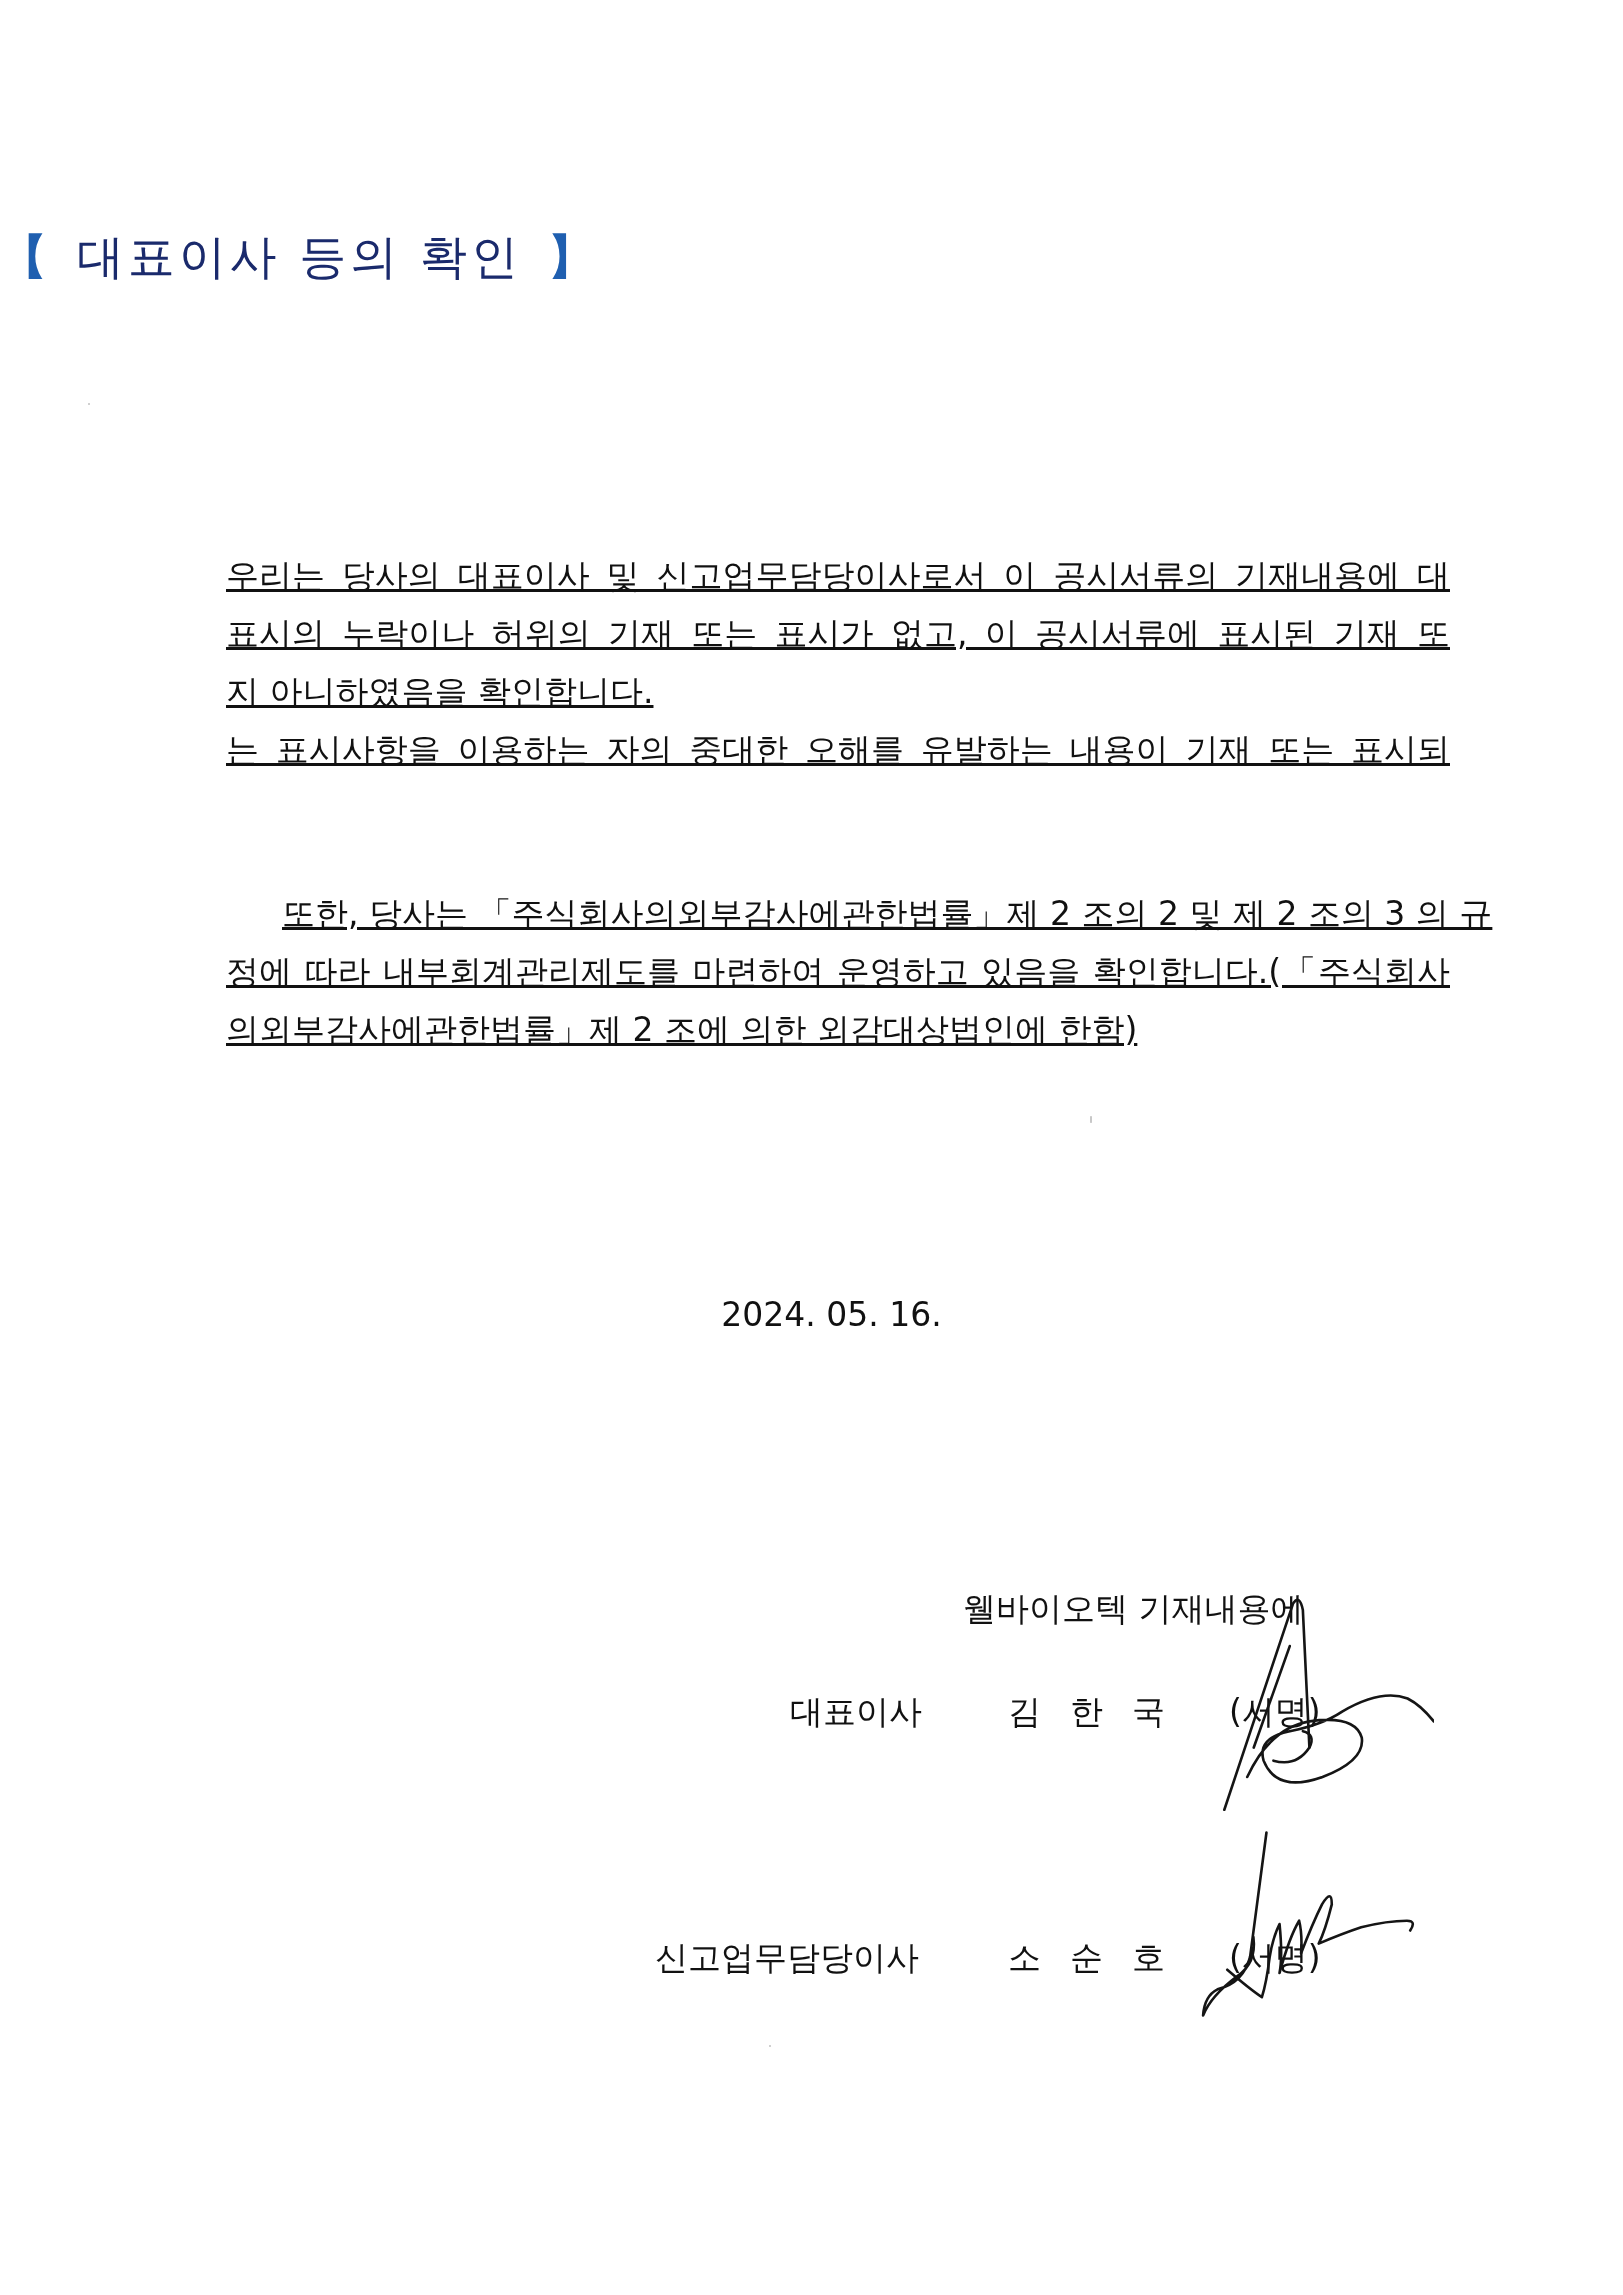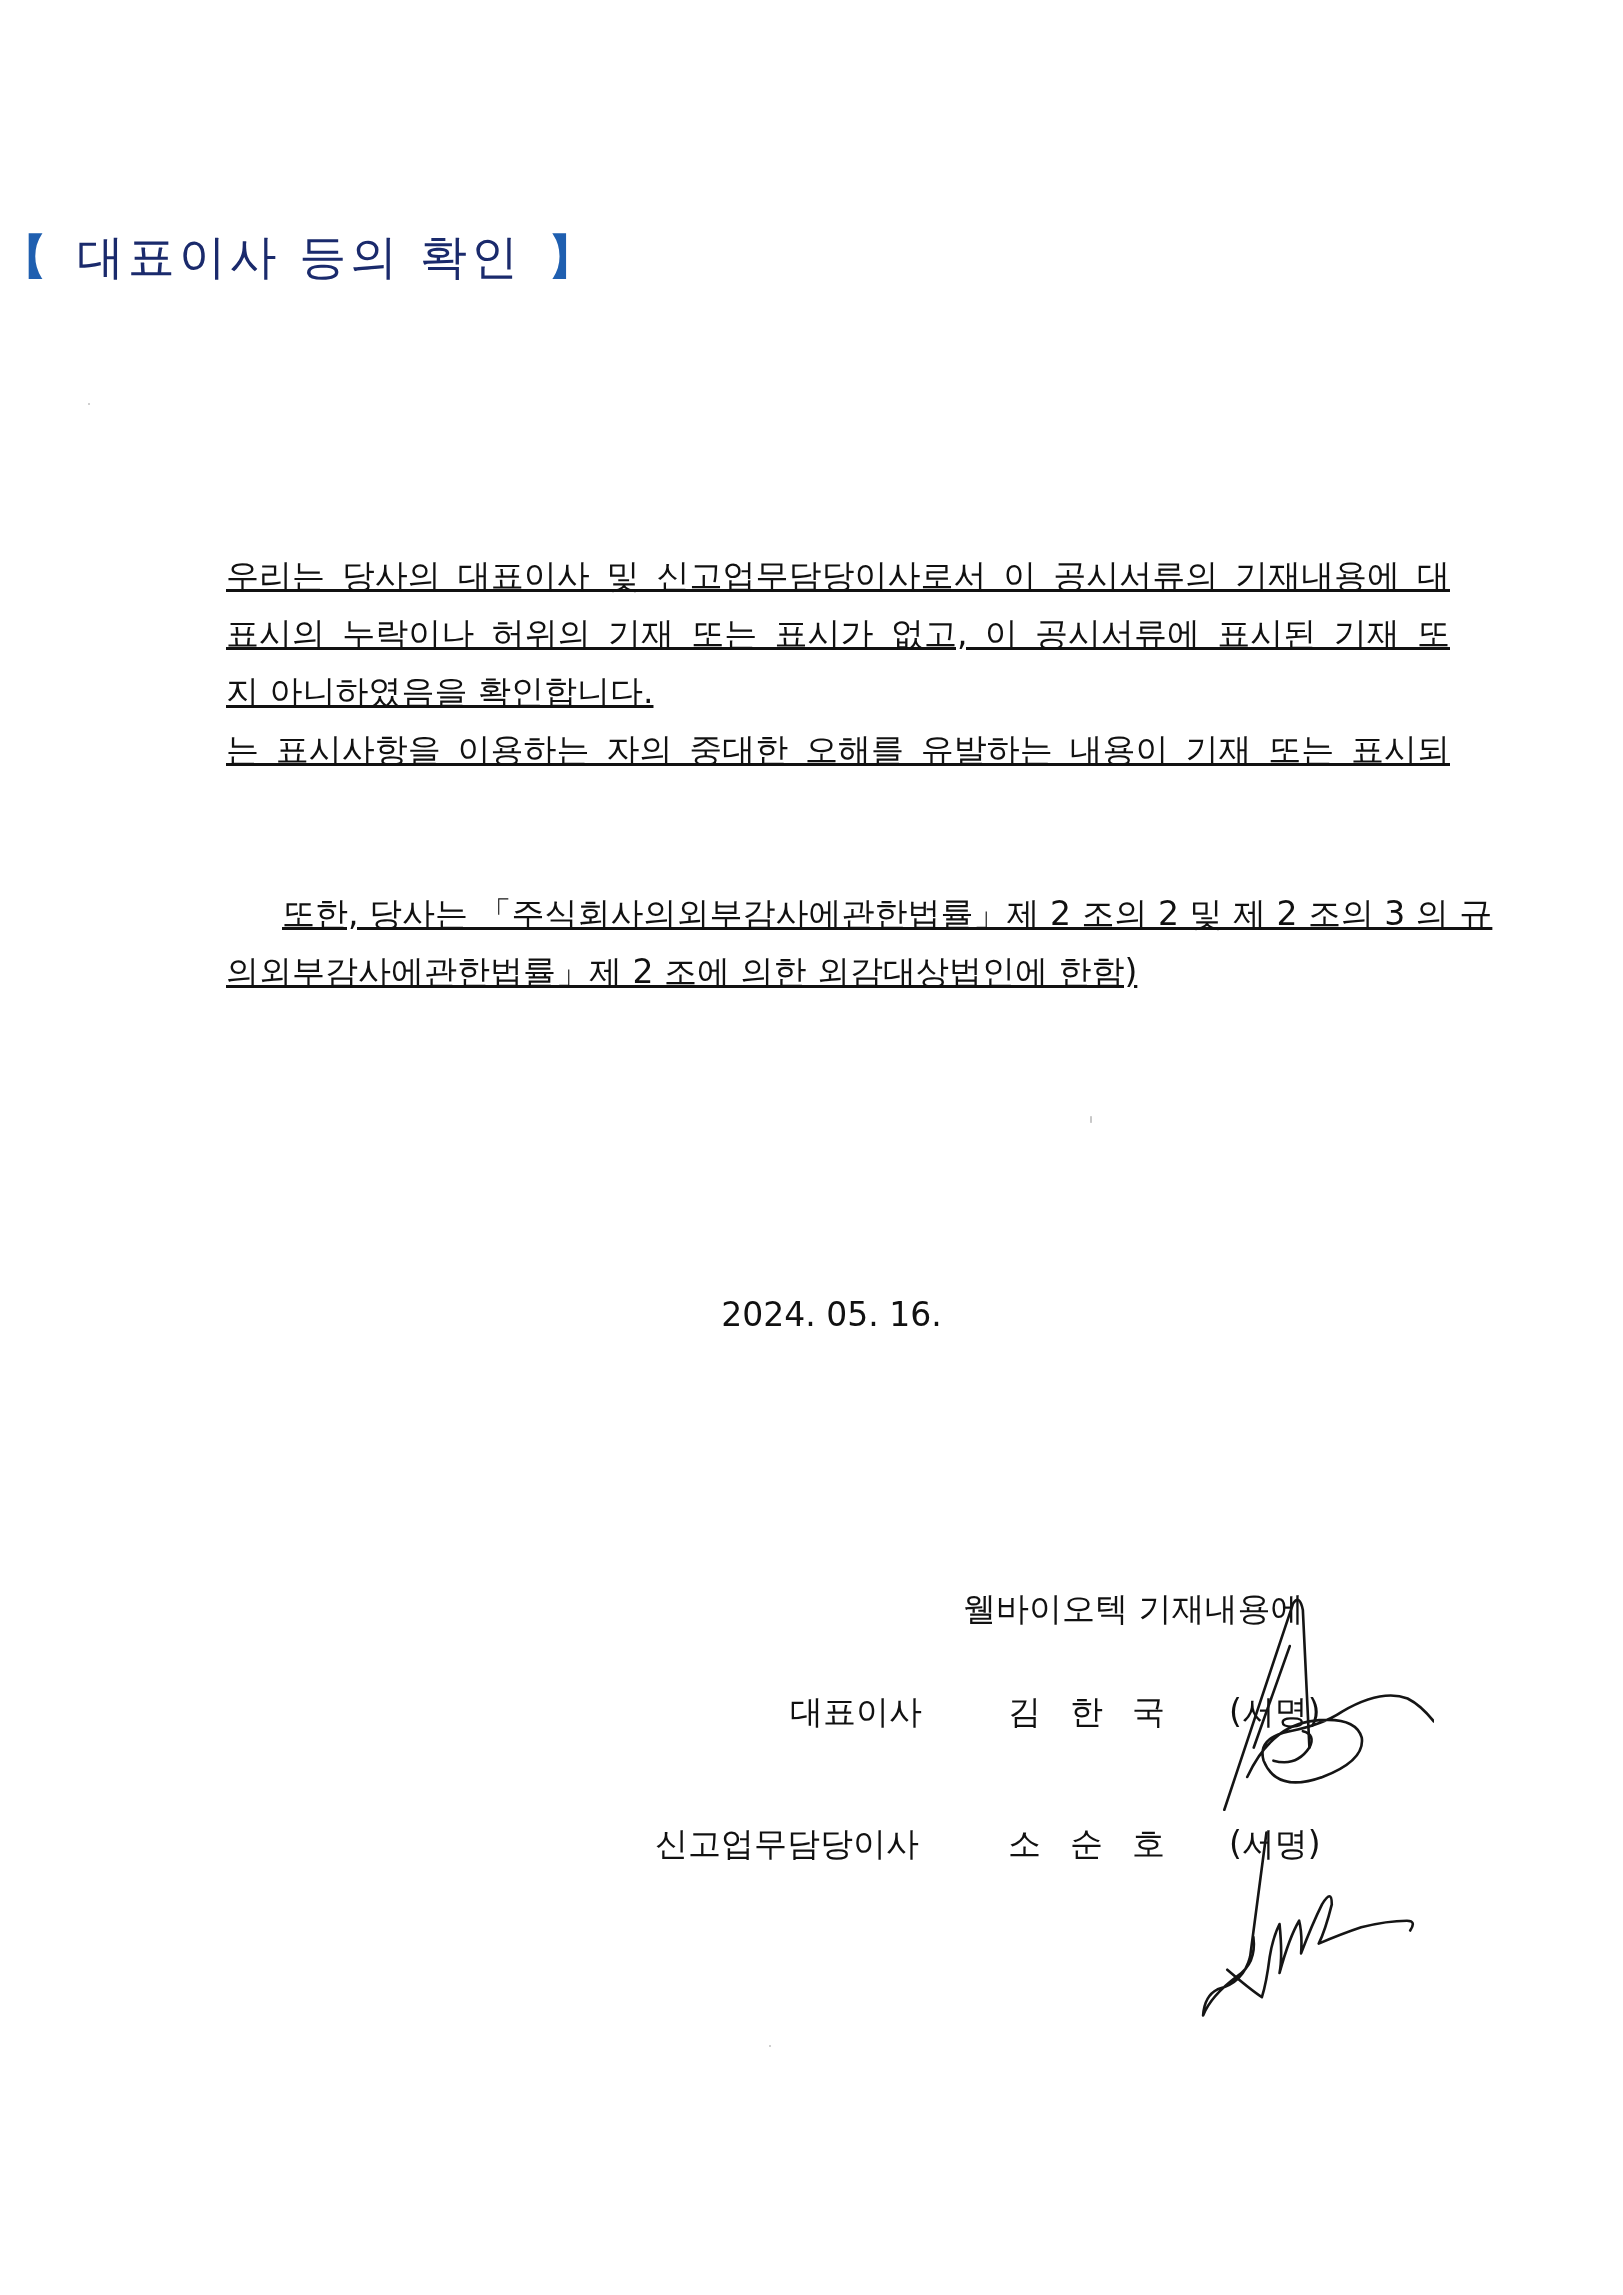--- a/index.html
+++ b/index.html
@@ -35,21 +35,21 @@
     position: absolute; top: 1587px; left: 963px; font-size: 33px;
   }
   .sig-row { position: absolute; font-size: 33px; white-space: nowrap; }
   .sig-row .role { position: absolute; top: 0; }
   .sig-row .name { position: absolute; top: 0; letter-spacing: 29px; }
   .sig-row .sign-mark { position: absolute; top: 0; }
   .row-ceo { top: 1690px; left: 0; width: 1287px; height: 46px; }
   .row-ceo .role { left: 790px; }
   .row-ceo .name { left: 1008px; }
   .row-ceo .sign-mark { left: 1229px; }
-  .row-officer { top: 1822px; left: 0; width: 1347px; height: 46px; padding-left: 41px; }
+  .row-officer { top: 1936px; left: 0; width: 1347px; height: 46px; padding-left: 41px; }
   .row-officer .role { left: 655px; }
   .row-officer .name { left: 1008px; }
   .row-officer .sign-mark { left: 1229px; }
   .signature { position: absolute; pointer-events: none; }
   .sig1 { left: 1211px; top: 1597px; width: 223px; height: 216px; }
   .sig2 { left: 1191px; top: 1826px; width: 262px; height: 196px; }
   .speck { position: absolute; background: #c8c8c8; border-radius: 0.7px; }
 </style>
 </head>
 <body>
@@ -62,20 +62,21 @@
 
   <div class="para para1">
     <span class="line">우리는 당사의 대표이사 및 신고업무담당이사로서 이 공시서류의 기재내용에 대</span>
     <span class="line">표시의 누락이나 허위의 기재 또는 표시가 없고, 이 공시서류에 표시된 기재 또</span>
     <span class="line last">지 아니하였음을 확인합니다.</span>
     <span class="line">는 표시사항을 이용하는 자의 중대한 오해를 유발하는 내용이 기재 또는 표시되</span>
   </div>
 
   <div class="para para2">
     <span class="line first">또한, 당사는 「주식회사의외부감사에관한법률」제 2 조의 2 및 제 2 조의 3 의 규</span>
+    <span class="line">정에 따라 내부회계관리제도를 마련하여 운영하고 있음을 확인합니다.(「주식회사</span>
     <span class="line last">의외부감사에관한법률」제 2 조에 의한 외감대상법인에 한함)</span>
   </div>
 
   <div class="date">2024. 05. 16.</div>
 
   <div class="company">웰바이오텍 기재내용에</div>
 
   <div class="sig-row row-ceo">
     <span class="role">대표이사</span>
     <span class="name">김한국</span>

